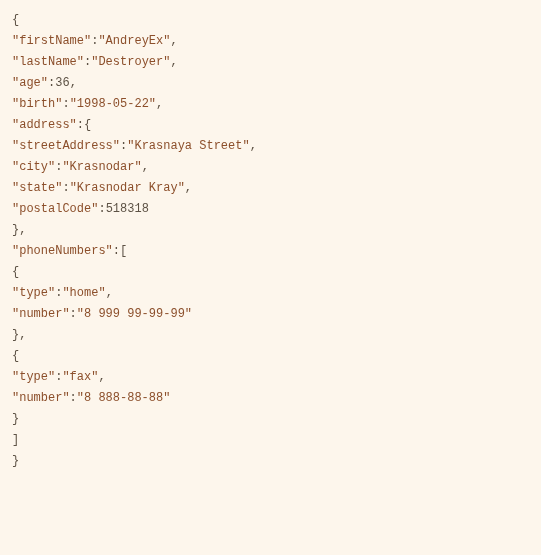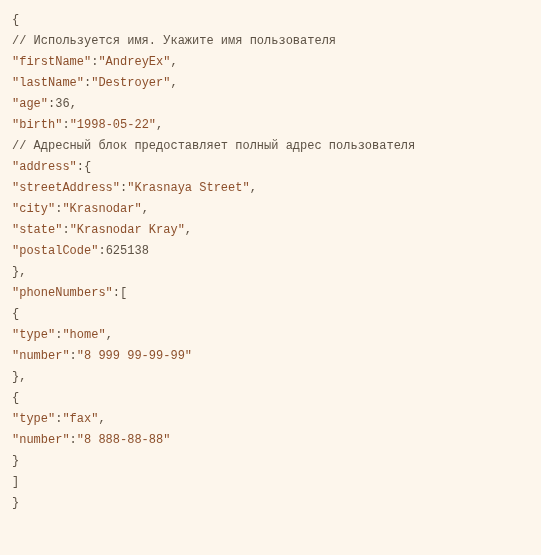--- a/index.html
+++ b/index.html
@@ -16,31 +16,29 @@
   .line {
     white-space: pre;
   }
   .str { color: #8c4f2b; }
 </style>
 </head>
 <body>
 
 <div>
 <div class="line">{</div>
-<div class="line">// Используется имя. Укажите имя пользователя</div>
 <div class="line"><span class="str">"firstName"</span><span>:</span><span class="str">"AndreyEx"</span><span>,</span></div>
 <div class="line"><span class="str">"lastName"</span><span>:</span><span class="str">"Destroyer"</span><span>,</span></div>
 <div class="line"><span class="str">"age"</span><span>:</span><span>36</span><span>,</span></div>
 <div class="line"><span class="str">"birth"</span><span>:</span><span class="str">"1998-05-22"</span><span>,</span></div>
-<div class="line">// Адресный блок предоставляет полный адрес пользователя</div>
 <div class="line"><span class="str">"address"</span><span>:{</span></div>
 <div class="line"><span class="str">"streetAddress"</span><span>:</span><span class="str">"Krasnaya Street"</span><span>,</span></div>
 <div class="line"><span class="str">"city"</span><span>:</span><span class="str">"Krasnodar"</span><span>,</span></div>
 <div class="line"><span class="str">"state"</span><span>:</span><span class="str">"Krasnodar Kray"</span><span>,</span></div>
-<div class="line"><span class="str">"postalCode"</span><span>:</span><span>625138</span></div>
+<div class="line"><span class="str">"postalCode"</span><span>:</span><span>518318</span></div>
 <div class="line">},</div>
 <div class="line"><span class="str">"phoneNumbers"</span><span>:[</span></div>
 <div class="line">{</div>
 <div class="line"><span class="str">"type"</span><span>:</span><span class="str">"home"</span><span>,</span></div>
 <div class="line"><span class="str">"number"</span><span>:</span><span class="str">"8 999 99-99-99"</span></div>
 <div class="line">},</div>
 <div class="line">{</div>
 <div class="line"><span class="str">"type"</span><span>:</span><span class="str">"fax"</span><span>,</span></div>
 <div class="line"><span class="str">"number"</span><span>:</span><span class="str">"8 888-88-88"</span></div>
 <div class="line">}</div>

